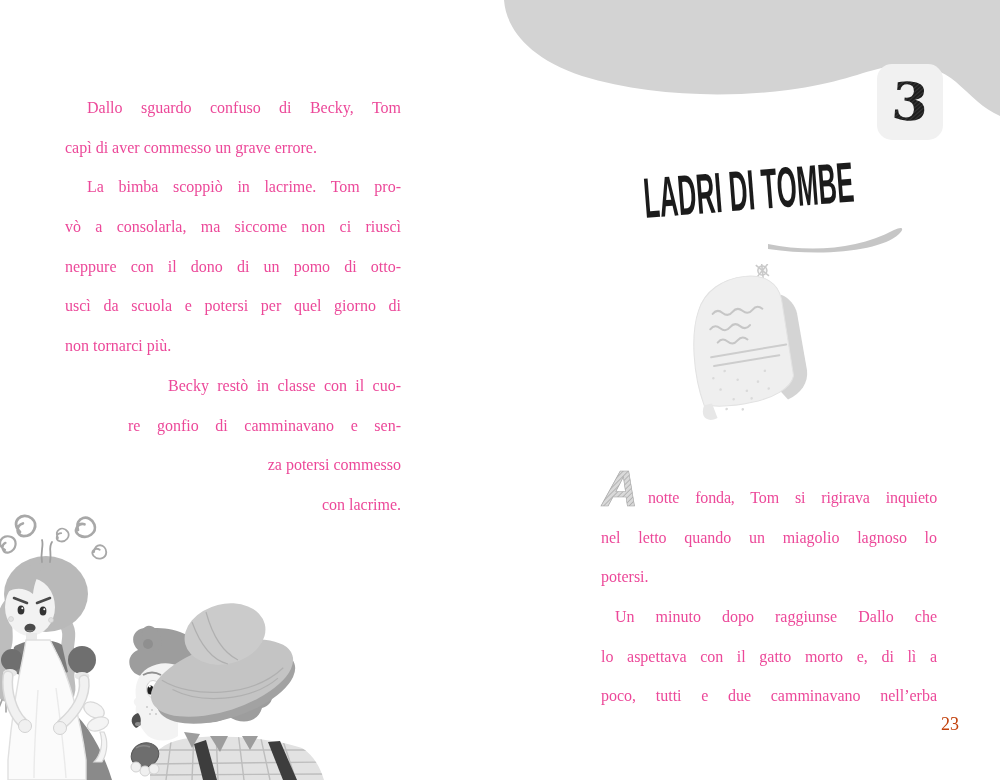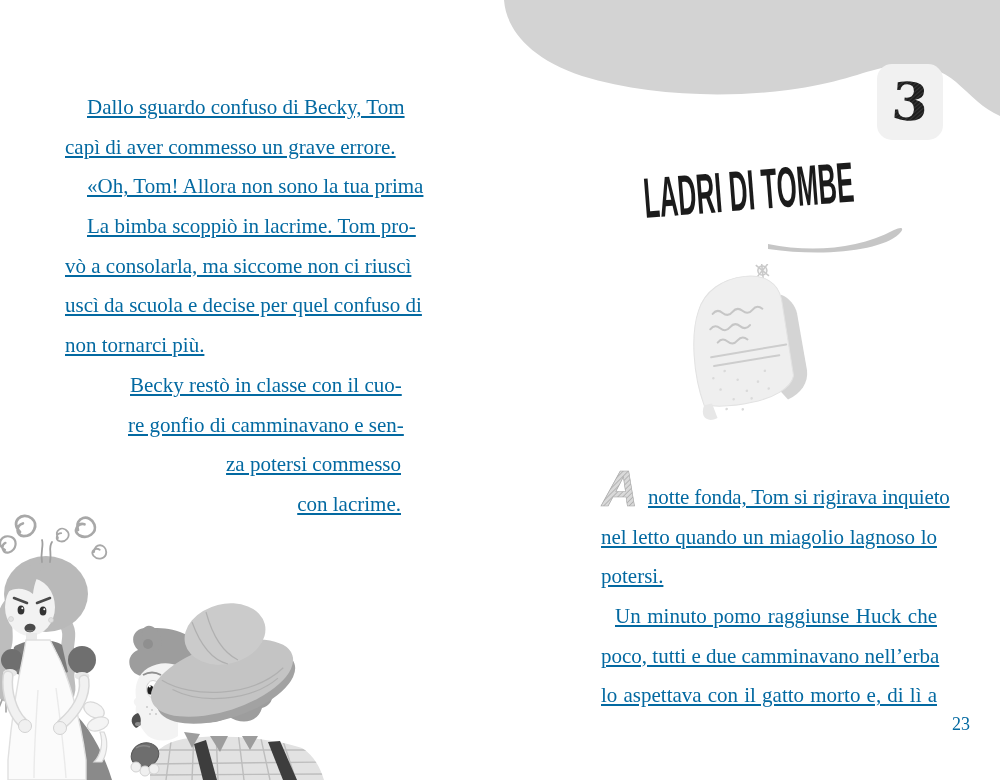--- a/index.html
+++ b/index.html
@@ -4,27 +4,27 @@
 <style>
   html,body{margin:0;padding:0;background:#fff;}
   #stage{position:relative;width:1000px;height:780px;background:#ffffff;overflow:hidden;
          font-family:"Liberation Serif",serif;}
   svg{display:block}
 
   
   .textcol{position:absolute;}
   #left-text{left:65px;top:88px;width:336px;}
   #right-text{left:601px;top:478px;width:336px;}
-  .line{height:39.7px;line-height:39.7px;font-size:21px;color:#0369a1;
-        text-align:justify;text-align-last:justify;white-space:nowrap;text-decoration:underline;}
+  .line{height:39.7px;line-height:39.7px;font-size:16px;color:#ec4899;
+        text-align:justify;text-align-last:justify;white-space:nowrap;}
   .line.end{text-align-last:left;}
   .line.alignR{text-align-last:right;}
   .line.indent{padding-left:22px;}
   .line.indent-r{padding-left:14px;}
-  .line.wrapA{margin-left:65px;}
+  .line.wrapA{margin-left:103px;}
   .line.wrapB{margin-left:63px;}
   .line.r0{padding-left:47px;letter-spacing:-0.15px;}
 
   
   #header-blob{position:absolute;left:0;top:0;width:1000px;height:160px;}
   #chapter-badge{position:absolute;left:877px;top:64px;width:66px;height:76px;
                  background:#f1f1f1;border-radius:15px;}
   #chapter-badge svg{position:absolute;left:0;top:0;}
 
   
@@ -36,22 +36,22 @@
   #title-swoosh{position:absolute;left:762px;top:222px;}
 
   
   #drop-cap{position:absolute;left:598px;top:460px;}
 
   
   #tombstone{position:absolute;left:672px;top:264px;}
   #children-illo{position:absolute;left:0;top:510px;}
 
   
-  #page-number{position:absolute;left:930px;top:714px;width:40px;text-align:right;
-               font-size:18px;color:#0369a1;}
+  #page-number{position:absolute;left:930px;top:714px;width:40px;text-align:center;
+               font-size:18px;color:#c2410c;}
 </style>
 </head>
 <body>
 
 <div id="stage">
 
   <svg id="header-blob" viewBox="0 0 1000 160" aria-hidden="true">
     <path d="M504,0 C506,28 528,58 582,76 C646,96 726,98 788,90
              C836,84 862,72 886,67 C912,62 938,66 956,82
              C972,96 982,108 1000,116 L1000,0 Z" fill="#d3d3d3"></path>
@@ -241,24 +241,24 @@
         <circle cx="136" cy="257" r="5" fill="#f0f0f0" stroke="#d2d2d2" stroke-width="1"></circle>
         <circle cx="145" cy="261" r="5" fill="#f0f0f0" stroke="#d2d2d2" stroke-width="1"></circle>
         <circle cx="154" cy="259" r="5" fill="#f0f0f0" stroke="#d2d2d2" stroke-width="1"></circle>
       </g>
     </g>
   </svg>
 
   <div id="left-text" class="textcol">
     <div class="line indent">Dallo sguardo confuso di Becky, Tom</div>
     <div class="line end">capì di aver commesso un grave errore.</div>
-    <div class="line indent">«Oh, Tom! Allora non sono la tua prima</div>
     <div class="line indent">La bimba scoppiò in lacrime. Tom pro-</div>
     <div class="line">vò a consolarla, ma siccome non ci riuscì</div>
-    <div class="line">uscì da scuola e decise per quel confuso di</div>
+    <div class="line">neppure con il dono di un pomo di otto-</div>
+    <div class="line">uscì da scuola e potersi per quel giorno di</div>
     <div class="line end">non tornarci più.</div>
     <div class="line wrapA">Becky restò in classe con il cuo-</div>
     <div class="line wrapB">re gonfio di camminavano e sen-</div>
     <div class="line alignR">za potersi commesso</div>
     <div class="line alignR">con lacrime.</div>
   </div>
 
   <svg id="drop-cap" width="48" height="54" viewBox="0 0 48 54">
     <defs>
       <pattern id="hA" width="3.6" height="3.6" patternUnits="userSpaceOnUse" patternTransform="rotate(45)">
@@ -266,20 +266,20 @@
         <line x1="0" y1="0" x2="0" y2="3.6" stroke="#979797" stroke-width="1.1"></line>
       </pattern>
     </defs>
     <text x="22" y="46" text-anchor="middle" font-family="Liberation Sans, sans-serif" font-style="italic" font-weight="bold" font-size="50" fill="url(#hA)" stroke="#a5a5a5" stroke-width="0.6">A</text>
   </svg>
 
   <div id="right-text" class="textcol">
     <div class="line r0">notte fonda, Tom si rigirava inquieto</div>
     <div class="line">nel letto quando un miagolio lagnoso lo</div>
     <div class="line end">potersi.</div>
-    <div class="line indent-r">Un minuto pomo raggiunse Huck che</div>
+    <div class="line indent-r">Un minuto dopo raggiunse Dallo che</div>
+    <div class="line">lo aspettava con il gatto morto e, di lì a</div>
     <div class="line">poco, tutti e due camminavano nell’erba</div>
-    <div class="line">lo aspettava con il gatto morto e, di lì a</div>
   </div>
 
   <div id="page-number">23</div>
 
 </div>
 
 </body></html>

